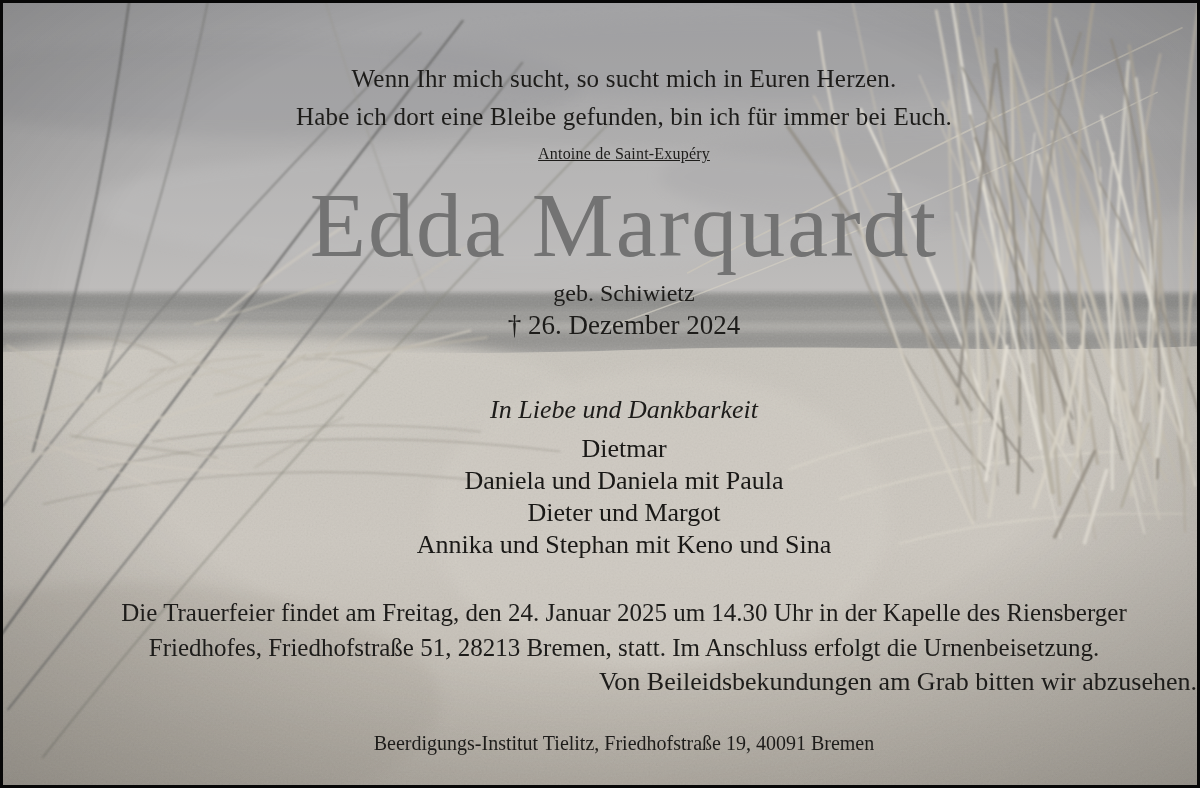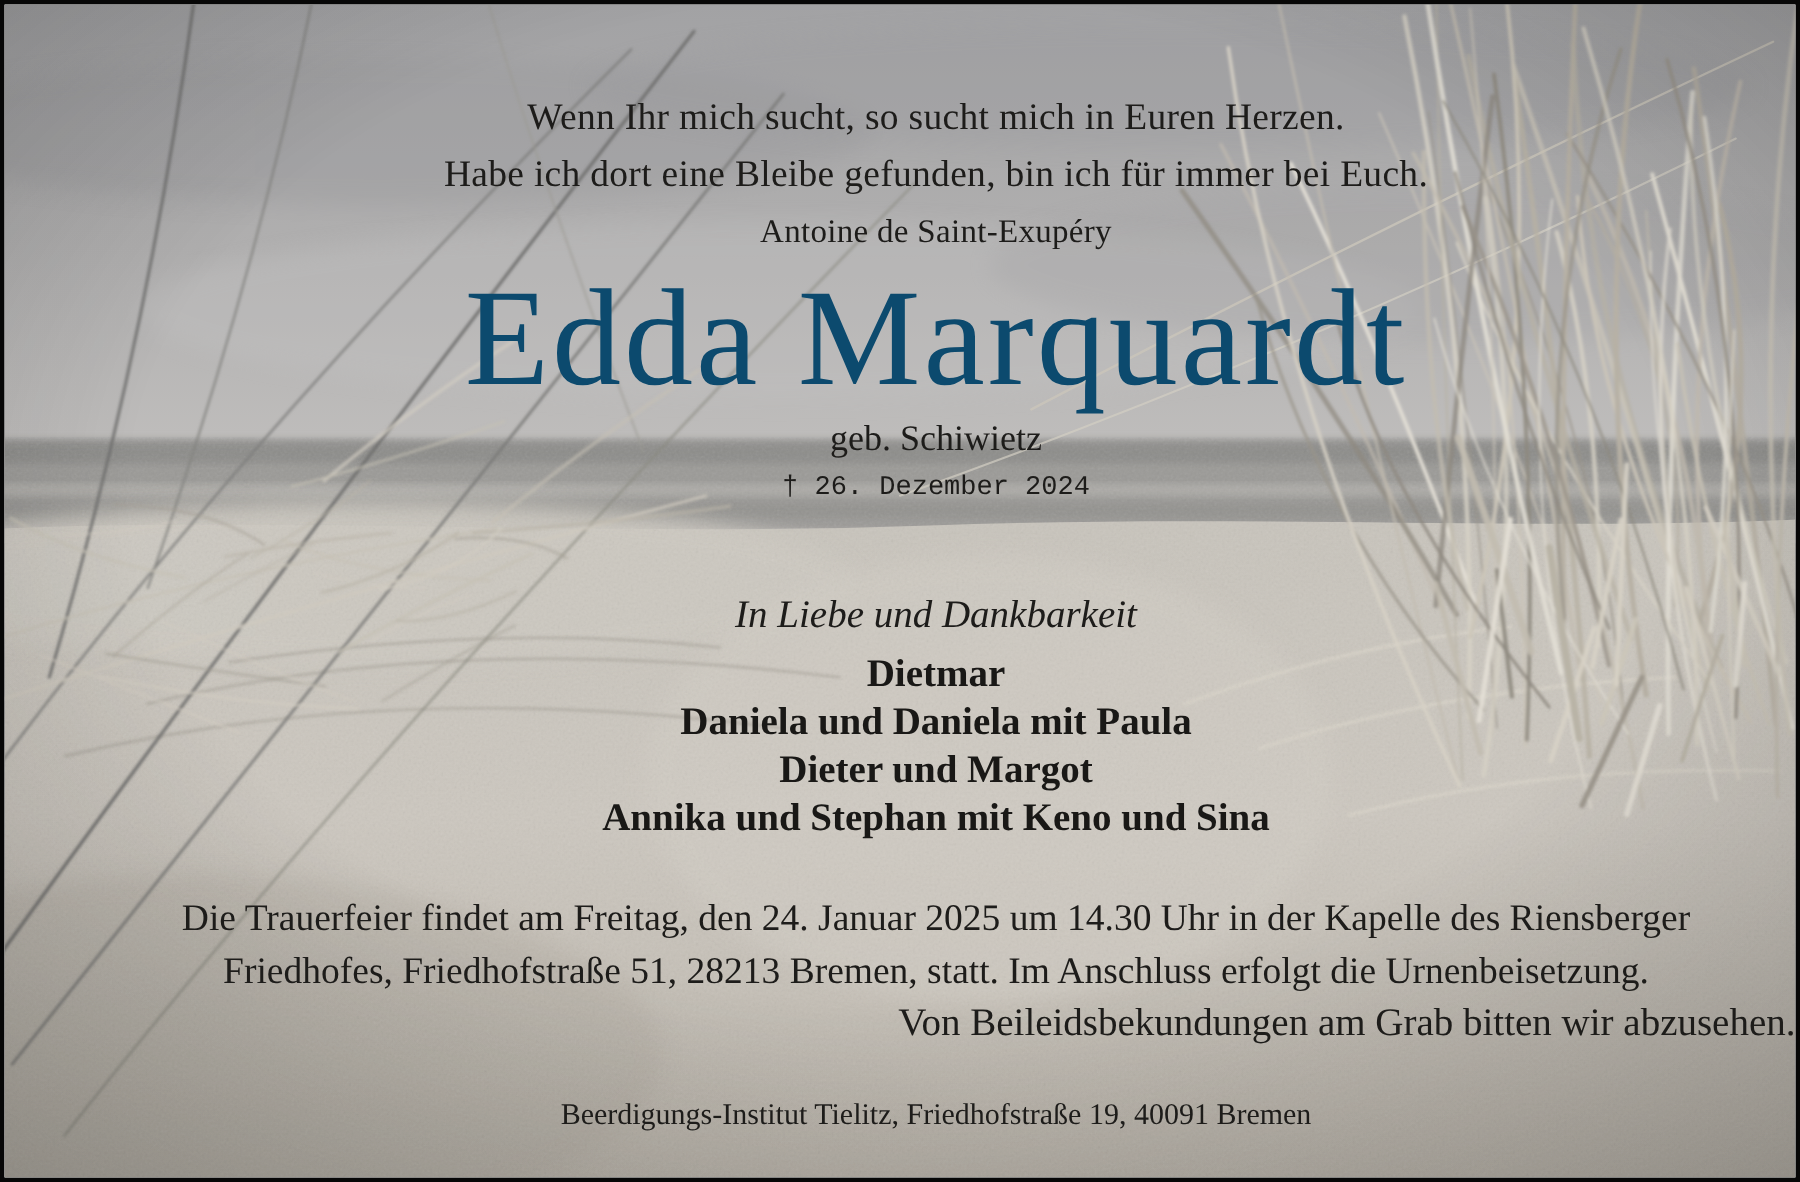--- a/index.html
+++ b/index.html
@@ -9,30 +9,30 @@
     box-sizing:border-box;
     border:3px solid #070707;
     overflow:hidden;
     font-family:"Liberation Serif","DejaVu Serif",serif;
     color:#1d1c1a;
   }
   .bg{position:absolute;left:0;top:0;width:100%;height:100%;display:block;}
   .content{position:absolute;left:0;top:0;right:0;bottom:0;z-index:2;text-align:center;margin-left:48px;}
   .content > div, .content > h1{position:absolute;left:0;right:0;}
   .quote{top:57px;font-size:25px;line-height:38px;letter-spacing:.2px;}
-  .attribution{font-size:22px;line-height:35px;}
+  .attribution{font-size:16px;line-height:35px;text-decoration:underline;}
   .name{
     top:176px;margin:0;
     font-size:92px;line-height:1.0;font-weight:400;
-    letter-spacing:2px;color:#0c4a6e;
+    letter-spacing:2px;color:#737373;
   }
   .maiden{top:276px;font-size:24px;line-height:28px;}
-  .death-date{top:307px;font-size:18px;line-height:31px;font-family:Liberation Mono, monospace;}
+  .death-date{top:307px;font-size:27px;line-height:31px;}
   .closing{top:392px;font-size:26px;line-height:30px;font-style:italic;}
-  .mourners{top:430px;font-size:26px;font-weight:700;line-height:32px;color:#191816;}
+  .mourners{top:430px;font-size:26px;font-weight:400;line-height:32px;color:#191816;}
   .service{top:592px;font-size:25px;line-height:35px;white-space:nowrap;text-align:center;}
   .condolence{top:664px;font-size:26px;line-height:30px;text-align:right;}
   .funeral-home{top:728px;font-size:20px;line-height:25px;}
 </style>
 </head>
 <body>
 
 <div class="card">
 
   <svg class="bg" viewBox="0 0 1200 788" preserveAspectRatio="none" aria-hidden="true">

